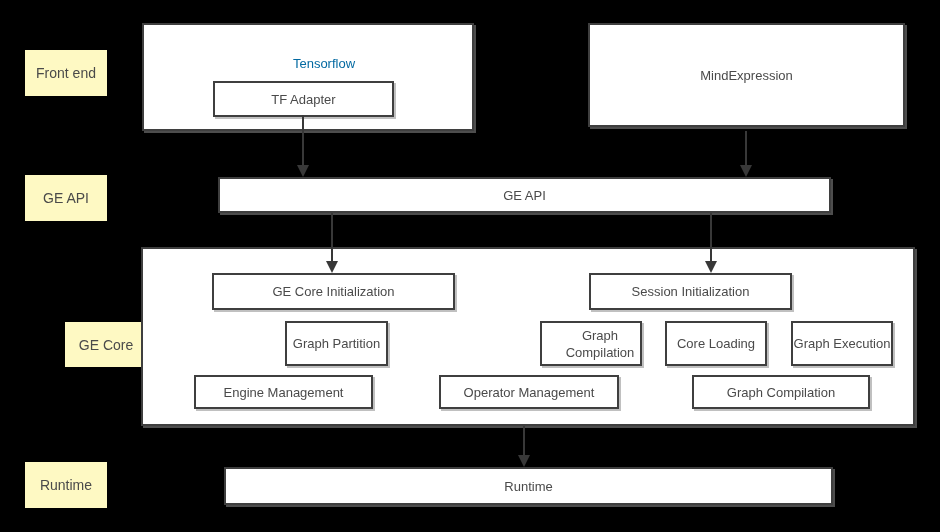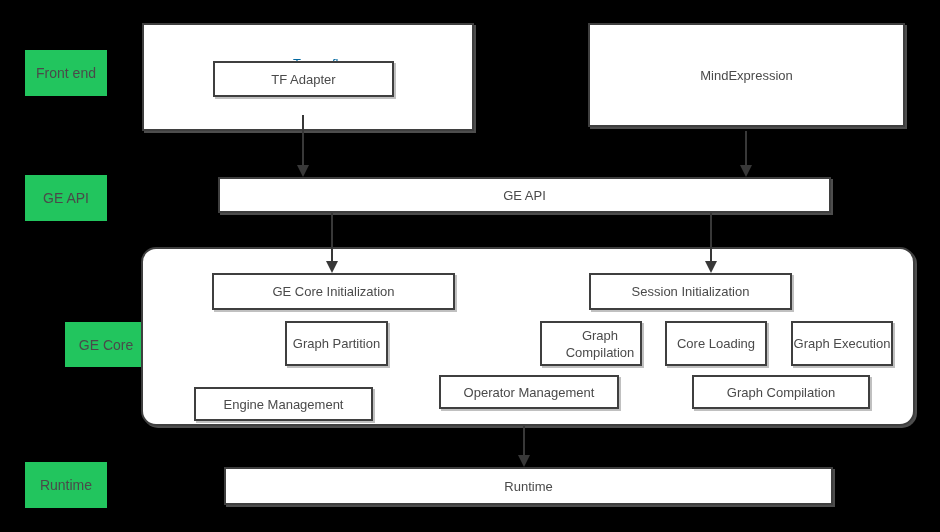--- a/index.html
+++ b/index.html
@@ -27,21 +27,21 @@
     text-align: center;
     font-size: 13px;
     line-height: 17px;
   }
 
   
   .row-label {
     position: absolute;
     left: 25px;
     width: 82px;
-    background: #22c55e;
+    background: #fef9c3;
     color: #4a4a4a;
     display: flex;
     align-items: center;
     justify-content: center;
     text-align: right;
     font-size: 14px;
   }
 
   .container-title {
     position: absolute;
@@ -71,38 +71,38 @@
 
 <div class="stage">
 
   <div class="row-label" style="top:50px;height:46px;">Front end</div>
   <div class="row-label" style="top:175px;height:46px;">GE API</div>
   <div class="row-label" style="top:322px;height:45px;margin-left:40px;">GE Core</div>
   <div class="row-label" style="top:462px;height:46px;">Runtime</div>
 
   <div class="box" style="left:142px;top:23px;width:332px;height:108px;">
     <span class="container-title" style="top:30px;">Tensorflow</span>
-    <div class="box" style="left:69px;top:36px;width:181px;height:36px;">TF Adapter</div>
+    <div class="box" style="left:69px;top:56px;width:181px;height:36px;">TF Adapter</div>
   </div>
 
   <div class="box" style="left:588px;top:23px;width:317px;height:104px;">MindExpression</div>
 
   <div class="box" style="left:218px;top:177px;width:613px;height:36px;">GE API</div>
 
-  <div class="box" style="left:141px;top:247px;width:774px;height:179px;border-radius:15px;">
+  <div class="box" style="left:141px;top:247px;width:774px;height:179px;">
 
     <div class="box" style="left:69px;top:24px;width:243px;height:37px;">GE Core Initialization</div>
     <div class="box" style="left:446px;top:24px;width:203px;height:37px;">Session Initialization</div>
 
     <div class="box" style="left:142px;top:72px;width:103px;height:45px;">Graph Partition</div>
     <div class="box" style="left:397px;top:72px;width:102px;height:45px;padding-left:18px;">Graph Compilation</div>
     <div class="box" style="left:522px;top:72px;width:102px;height:45px;">Core Loading</div>
     <div class="box" style="left:648px;top:72px;width:102px;height:45px;">Graph Execution</div>
 
-    <div class="box" style="left:51px;top:138px;width:179px;height:34px;">Engine Management</div>
+    <div class="box" style="left:51px;top:126px;width:179px;height:34px;">Engine Management</div>
     <div class="box" style="left:296px;top:126px;width:180px;height:34px;">Operator Management</div>
     <div class="box" style="left:549px;top:126px;width:178px;height:34px;">Graph Compilation</div>
   </div>
 
   <div class="box" style="left:224px;top:467px;width:609px;height:38px;">Runtime</div>
 
   <div>
     <div class="arrow-line" style="left:302px;top:115px;height:51px;"></div>
     <div class="arrow-head" style="left:297px;top:165px;"></div>
   </div>

